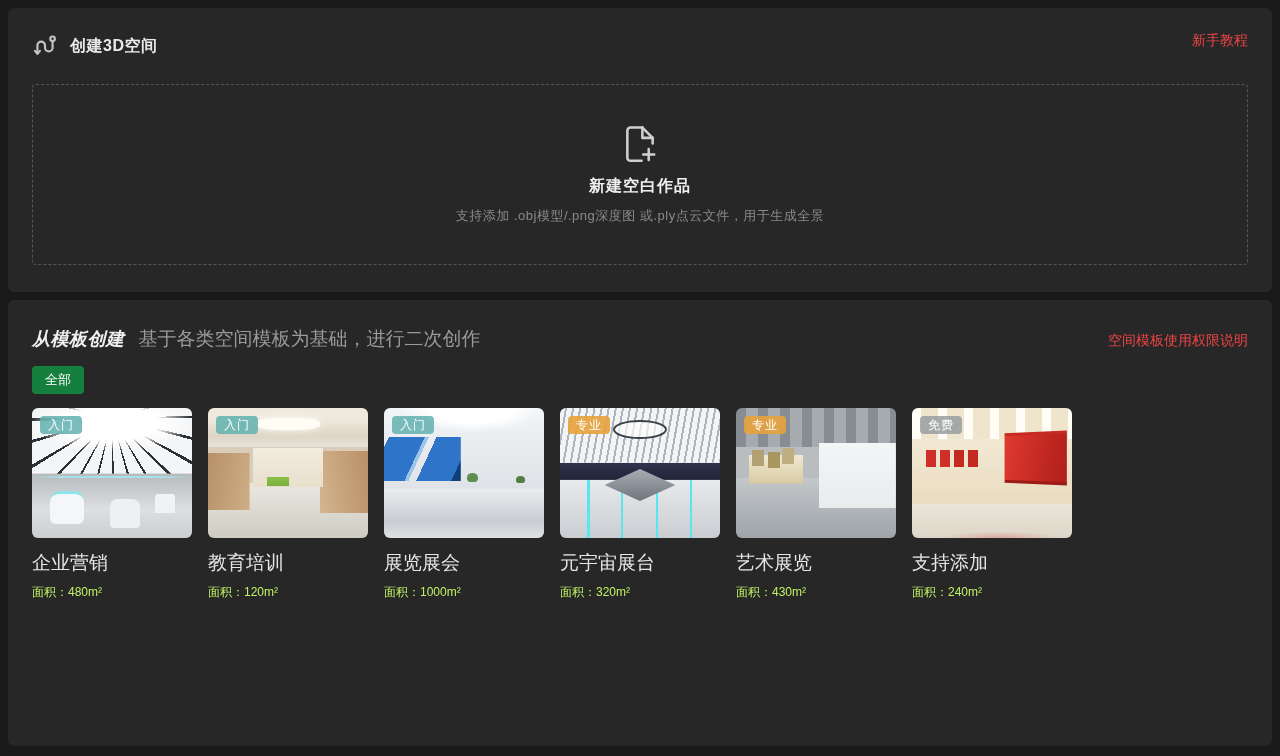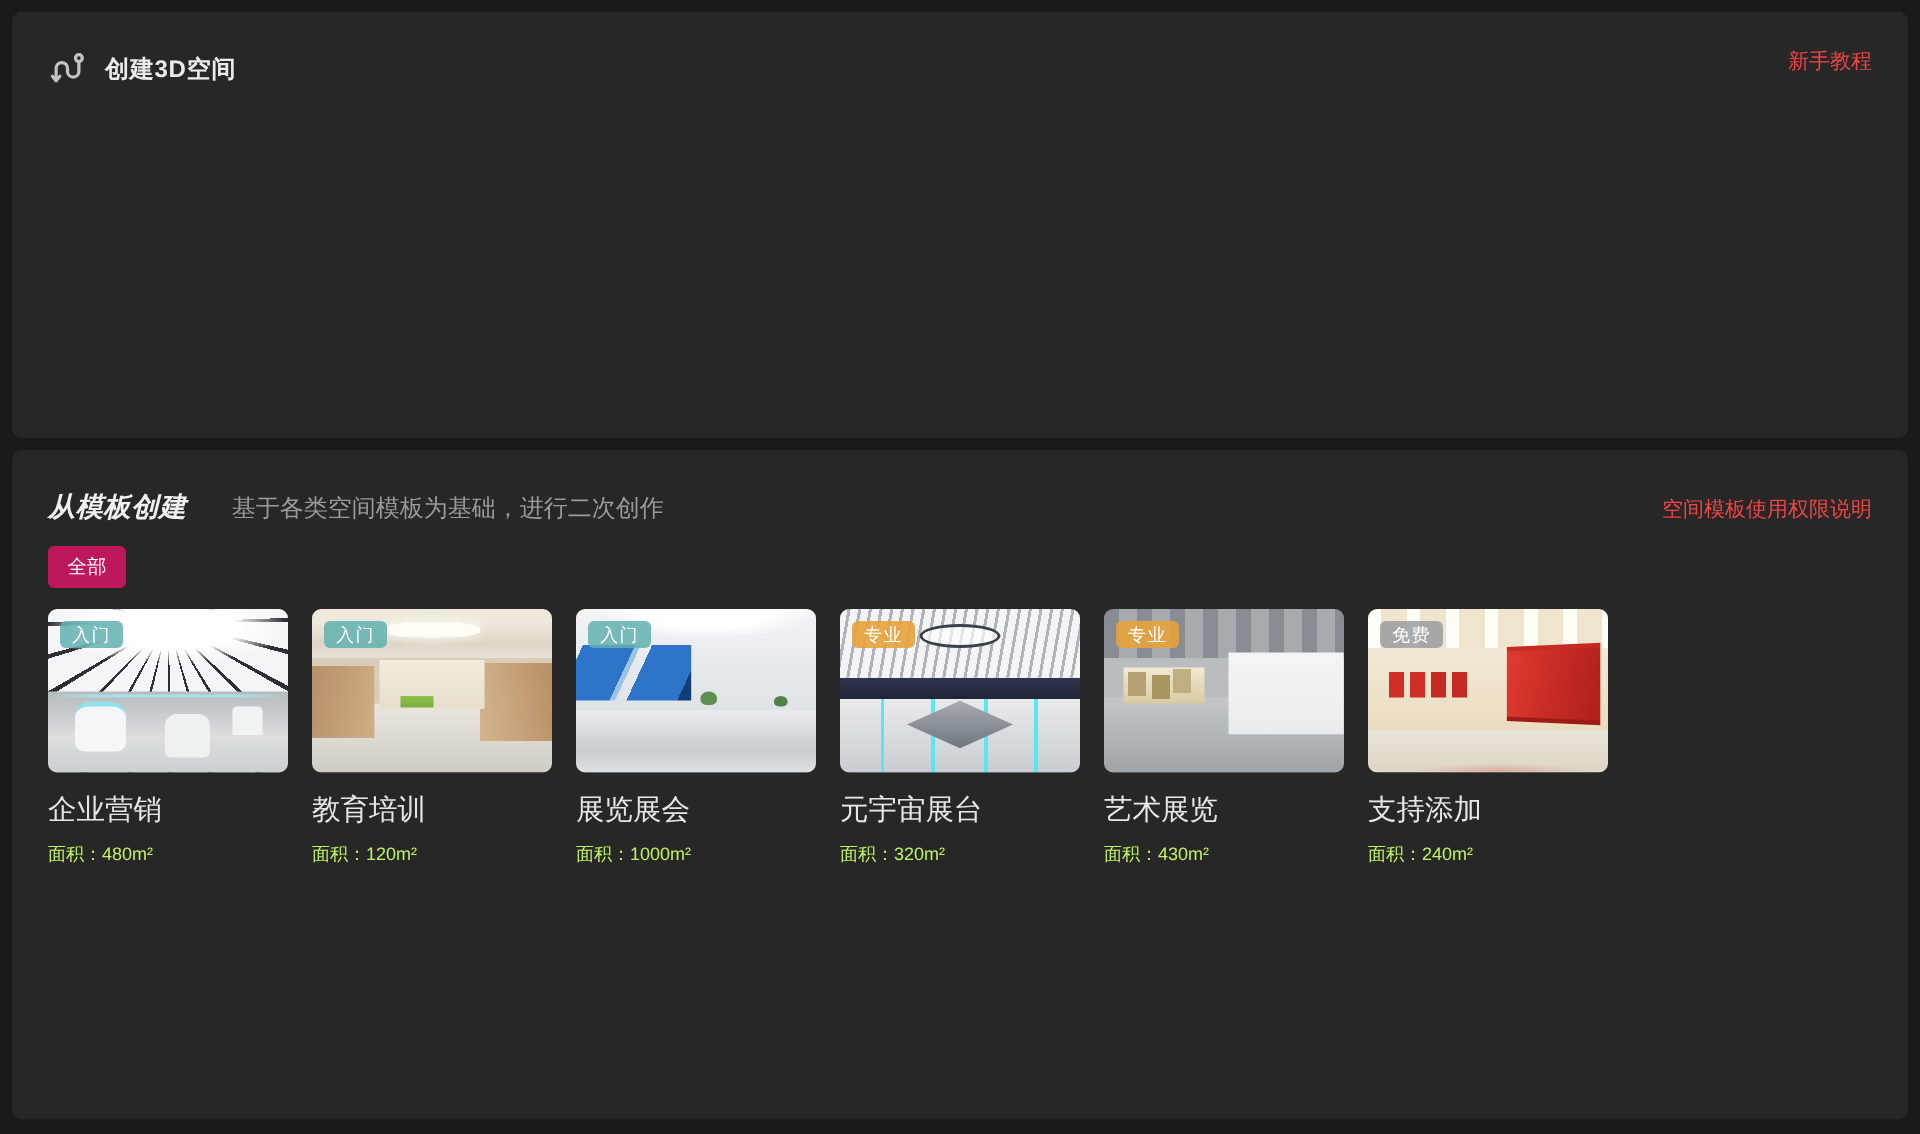--- a/index.html
+++ b/index.html
@@ -38,35 +38,35 @@
   }
   .dz-title{margin-top:10px;font-size:16px;font-weight:600;color:#f0f0f0;letter-spacing:1px;}
   .dz-hint{margin-top:10px;font-size:13px;color:#8a8a8a;letter-spacing:.5px;}
 
   
   .thdr{
     display:flex;align-items:baseline;
     padding:26px 24px 0 24px;
   }
   .thdr-title{font-size:18px;font-weight:700;color:#f0f0f0;letter-spacing:.5px;font-style:italic;}
-  .thdr-sub{margin-left:30px;font-size:16px;color:#9a9a9a;}
+  .thdr-sub{margin-left:14px;font-size:19px;color:#9a9a9a;}
   .thdr-spacer{flex:1;}
 
   .filter-btn{
     display:inline-block;margin:14px 0 0 24px;
     padding:5px 13px;border-radius:4px;border:none;
-    background:#be185d;color:#fff;font-size:13px;cursor:pointer;
+    background:#15803d;color:#fff;font-size:13px;cursor:pointer;
     font-family:inherit;
   }
 
   
   .cards{display:flex;gap:16px;margin:14px 24px 0 24px;}
   .card{width:160px;cursor:pointer;}
   .thumb{
-    width:160px;height:109px;border-radius:6px;
+    width:160px;height:130px;border-radius:6px;
     position:relative;overflow:hidden;background:#ddd;
   }
   .badge{
     position:absolute;top:8px;left:8px;z-index:5;
     font-size:12px;line-height:18px;padding:0 8px;border-radius:4px;
     color:#fff;letter-spacing:1px;
   }
   .badge-beginner{background:rgba(96,178,175,.85);}
   .badge-pro{background:rgba(232,162,60,.9);}
   .badge-free{background:rgba(148,152,158,.8);}
@@ -204,20 +204,32 @@
           <path d="M5 19 V11.5 a3.5 3.5 0 0 1 7 0 v2 a3.5 3.5 0 0 0 7 0 V8.2"></path>
           <path d="M2.7 16.5 L5 19.2 L7.3 16.5"></path>
           <circle cx="19" cy="5.3" r="2.1"></circle>
         </svg>
       </span>
       <span class="hdr-title">创建3D空间</span>
     </div>
     <a class="link">新手教程</a>
   </div>
 
+  <div class="dropzone">
+    <span class="icon-wrap">
+      <svg width="38" height="42" viewBox="0 0 24 26" fill="none" stroke="#d0d0d0" stroke-width="1.6" stroke-linecap="round" stroke-linejoin="round">
+        <path d="M13.5 2 H6 a2 2 0 0 0 -2 2 v17 a2 2 0 0 0 2 2 h7"></path>
+        <path d="M13.5 2 L20 8.5 V12"></path>
+        <path d="M13.5 2 v6.5 H20"></path>
+        <path d="M17.5 15.5 v7 M14 19 h7"></path>
+      </svg>
+    </span>
+    <div class="dz-title">新建空白作品</div>
+    <div class="dz-hint">支持添加 .obj模型/.png深度图 或.ply点云文件，用于生成全景</div>
+  </div>
 </div>
 
 <div class="panel panel-templates">
   <div class="thdr">
     <span class="thdr-title">从模板创建</span>
     <span class="thdr-sub">基于各类空间模板为基础，进行二次创作</span>
     <span class="thdr-spacer"></span>
     <a class="link">空间模板使用权限说明</a>
   </div>
 

